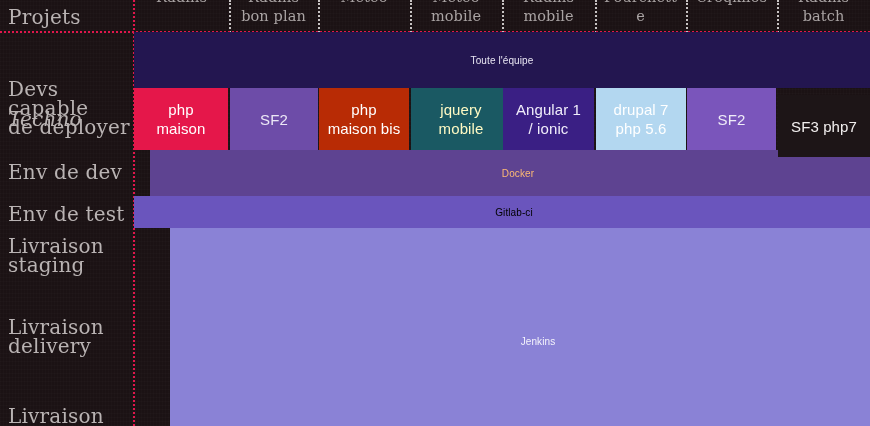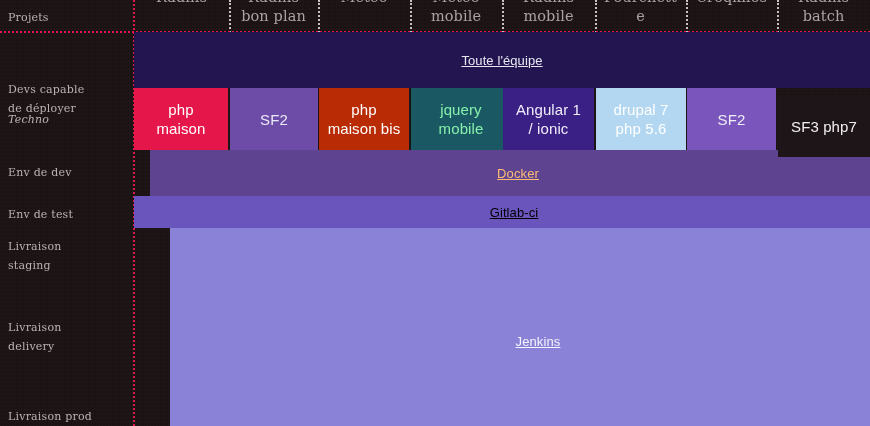--- a/index.html
+++ b/index.html
@@ -20,21 +20,21 @@
     overflow: hidden;
   }
 
   
   .rowlabel {
     position: absolute;
     left: 8px;
     width: 126px;
     color: #b9b3b3;
     font-family: "DejaVu Serif", "Liberation Serif", serif;
-    font-size: 11px;
+    font-size: 20px;
     line-height: 19px;
     letter-spacing: .2px;
     white-space: pre-line;
   }
 
   
   .cell {
     position: absolute;
     display: flex;
     align-items: center;
@@ -51,22 +51,21 @@
     font-family: "DejaVu Serif", "Liberation Serif", serif;
     font-size: 14.5px;
     line-height: 19px;
     justify-content: center;
     align-items: flex-start;
     padding-top: 0px;
   }
   .cell.band {
     justify-content: center;
     color: #efeef7;
-    font-size: 13px;
-    text-decoration: underline;
+    font-size: 10px;
   }
 
   
   .vsep {
     position: absolute;
     top: 0;
     width: 0px;
     border-left: 2px dotted #e6e2e2;
     opacity: .85;
   }
@@ -139,21 +138,21 @@
       <div class="cell band" style="left: 134px; top: 196px; width: 736px; height: 32px; background: rgb(106, 85, 189); color: #000000; padding-left: 24px;">Gitlab-ci</div>
       <div class="cell band" style="left: 134px; top: 228px; width: 736px; height: 198px; background: rgb(138, 130, 214); color: rgb(245, 244, 252); align-items: flex-start; padding-top: 104px; margin-left: 36px;">Jenkins</div>
     </div>
 
   <div id="techno">
       <div class="cell" style="left: 134px; top: 88px; width: 94px; height: 62px; background: rgb(229, 23, 74); color: rgb(255, 255, 255);">php
 maison</div>
       <div class="cell" style="left: 230px; top: 88px; width: 88px; height: 62px; background: rgb(109, 76, 168); color: rgb(236, 232, 246);">SF2</div>
       <div class="cell" style="left: 319px; top: 88px; width: 90px; height: 62px; background: rgb(184, 43, 5); color: rgb(255, 255, 255);">php
 maison bis</div>
-      <div class="cell" style="left: 411px; top: 88px; width: 100px; height: 62px; background: rgb(26, 89, 99); color: #86efac;">jquery
+      <div class="cell" style="left: 411px; top: 88px; width: 100px; height: 62px; background: rgb(26, 89, 99); color: #fef9c3;">jquery
 mobile</div>
       <div class="cell" style="left: 503px; top: 88px; width: 91px; height: 62px; background: rgb(58, 31, 132); color: rgb(240, 237, 250);">Angular 1
 / ionic</div>
       <div class="cell" style="left: 596px; top: 88px; width: 90px; height: 62px; background: rgb(179, 215, 240); color: rgb(255, 255, 255);">drupal 7
 php 5.6</div>
       <div class="cell" style="left: 687px; top: 88px; width: 89px; height: 62px; background: rgb(122, 85, 187); color: rgb(239, 236, 248);">SF2</div>
       <div class="cell dark-cell" style="left: 778px; top: 88px; width: 92px; height: 62px; background: rgb(29, 21, 23); color: rgb(242, 239, 239);">SF3 php7</div>
     </div>
 
 </div>

